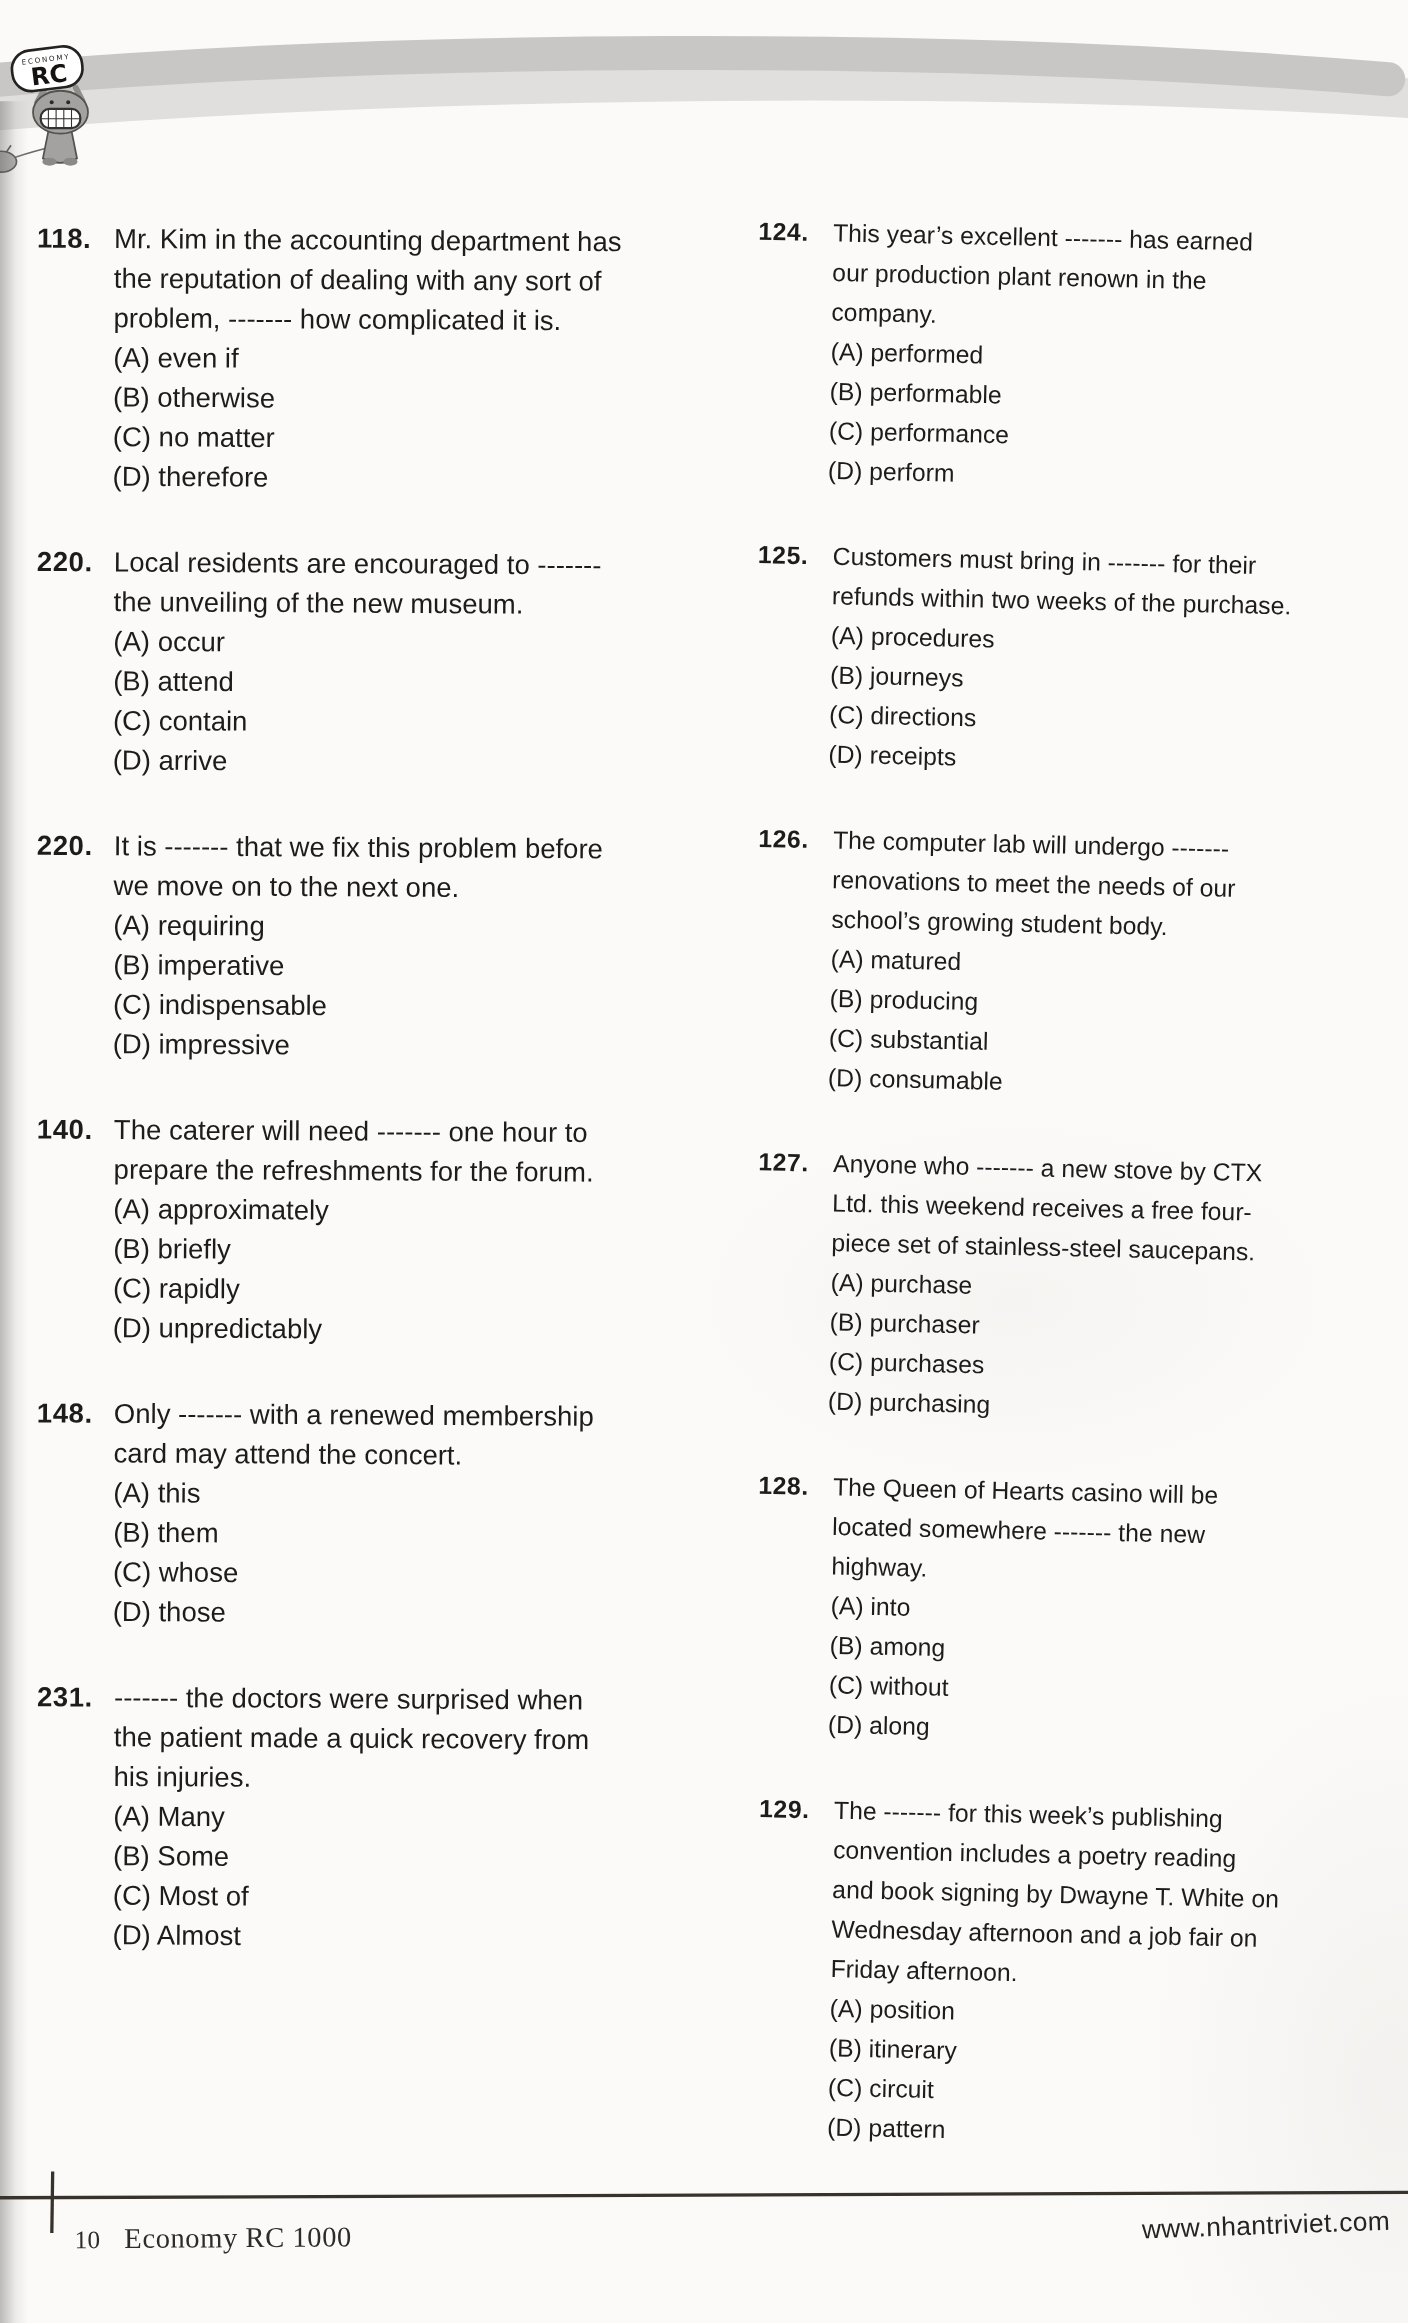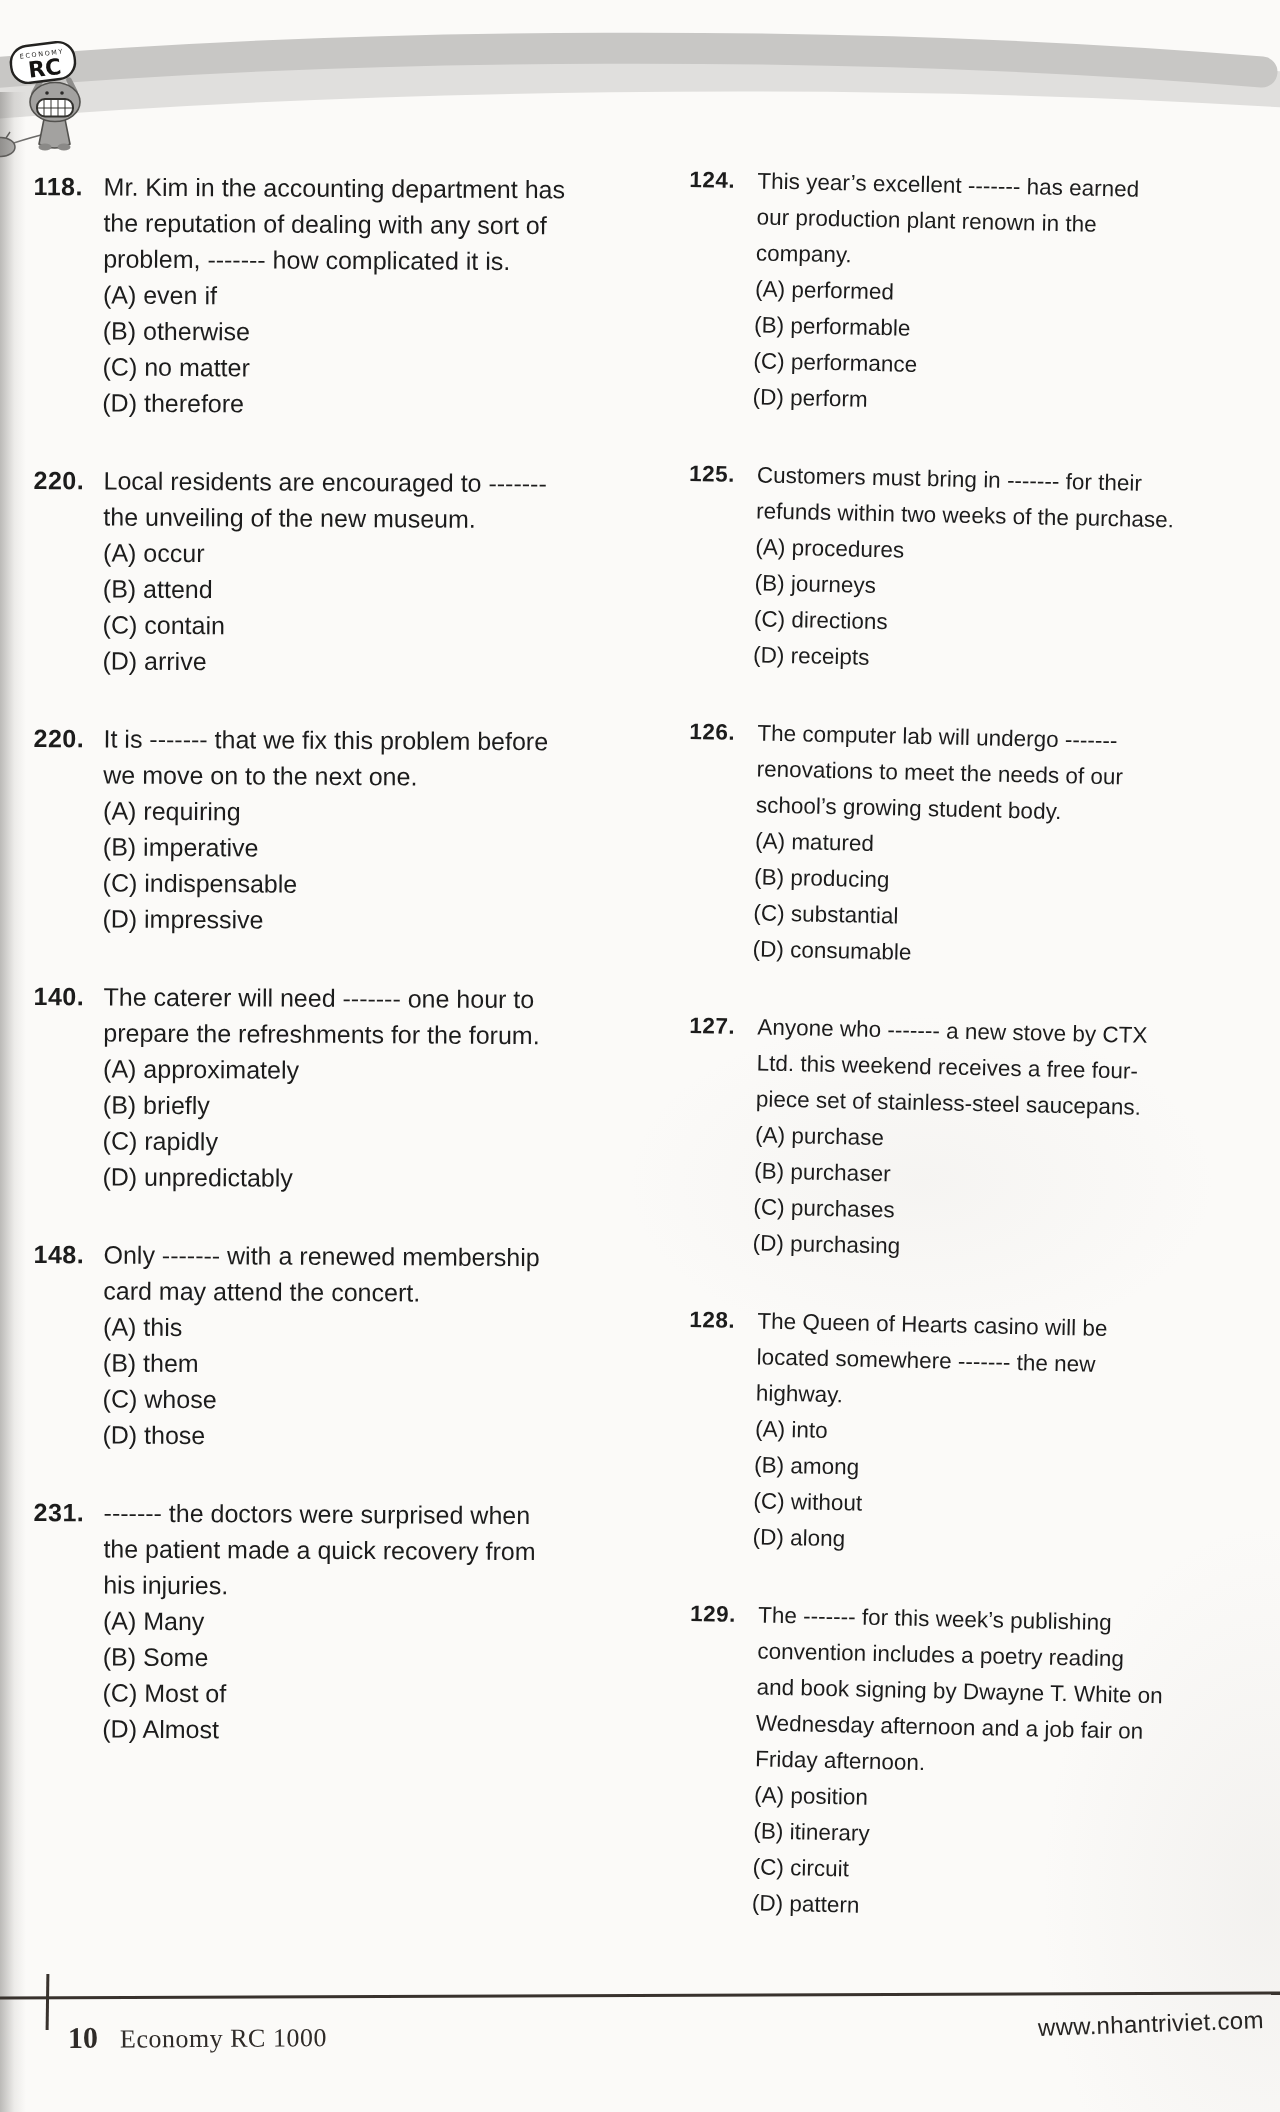--- a/index.html
+++ b/index.html
@@ -14,21 +14,21 @@
     color:#1c1c1c;
   }
   .edge-shade{
     position:absolute;left:0;top:92px;bottom:0;width:26px;
     background:linear-gradient(to right, rgba(110,108,105,.45), rgba(170,168,165,.18) 55%, rgba(250,250,248,0));
     pointer-events:none;
   }
   .banner-svg{position:absolute;top:0;left:0;}
   .mascot-svg{position:absolute;top:40px;left:0;}
 
-  .col{position:absolute;}
+  .col{position:absolute;margin-top:31px;}
   .col-left{left:33px;top:170px;width:620px;font-size:25px;}
   .col-right{left:687px;top:168px;width:560px;font-size:22.5px;}
   .question{position:relative;padding-left:70px;margin-bottom:42px;line-height:36px;}
   .col-right .question{padding-left:68px;transform:rotate(1.25deg);}
   .col-left .question{transform:rotate(0.35deg);}
   .q-num{position:absolute;left:0;top:0;font-weight:700;letter-spacing:.5px;}
   .q-text{margin:0;white-space:pre;}
   .q-options{list-style:none;margin:0;padding:0;}
   .q-option{white-space:pre;}
 
@@ -39,21 +39,21 @@
   .footer-tick{
     position:absolute;left:46px;top:1974px;width:2.5px;height:56px;
     background:#38322d;transform:rotate(0.8deg);
   }
   .footer-left{
     position:absolute;left:68px;top:2020px;
     display:flex;align-items:baseline;gap:22px;
     font-family:"Liberation Serif", serif;color:#2f2b28;
     transform:rotate(-0.4deg);
   }
-  .footer-pagenum{font-size:30px;font-weight:700;}
+  .footer-pagenum{font-size:23px;font-weight:400;}
   .footer-booktitle{font-size:26px;letter-spacing:.5px;}
   .footer-right{
     position:absolute;right:16px;top:2010px;
     font-size:24px;color:#262422;letter-spacing:.3px;
     transform:rotate(-2deg);
   }
 </style>
 </head>
 <body>
 

